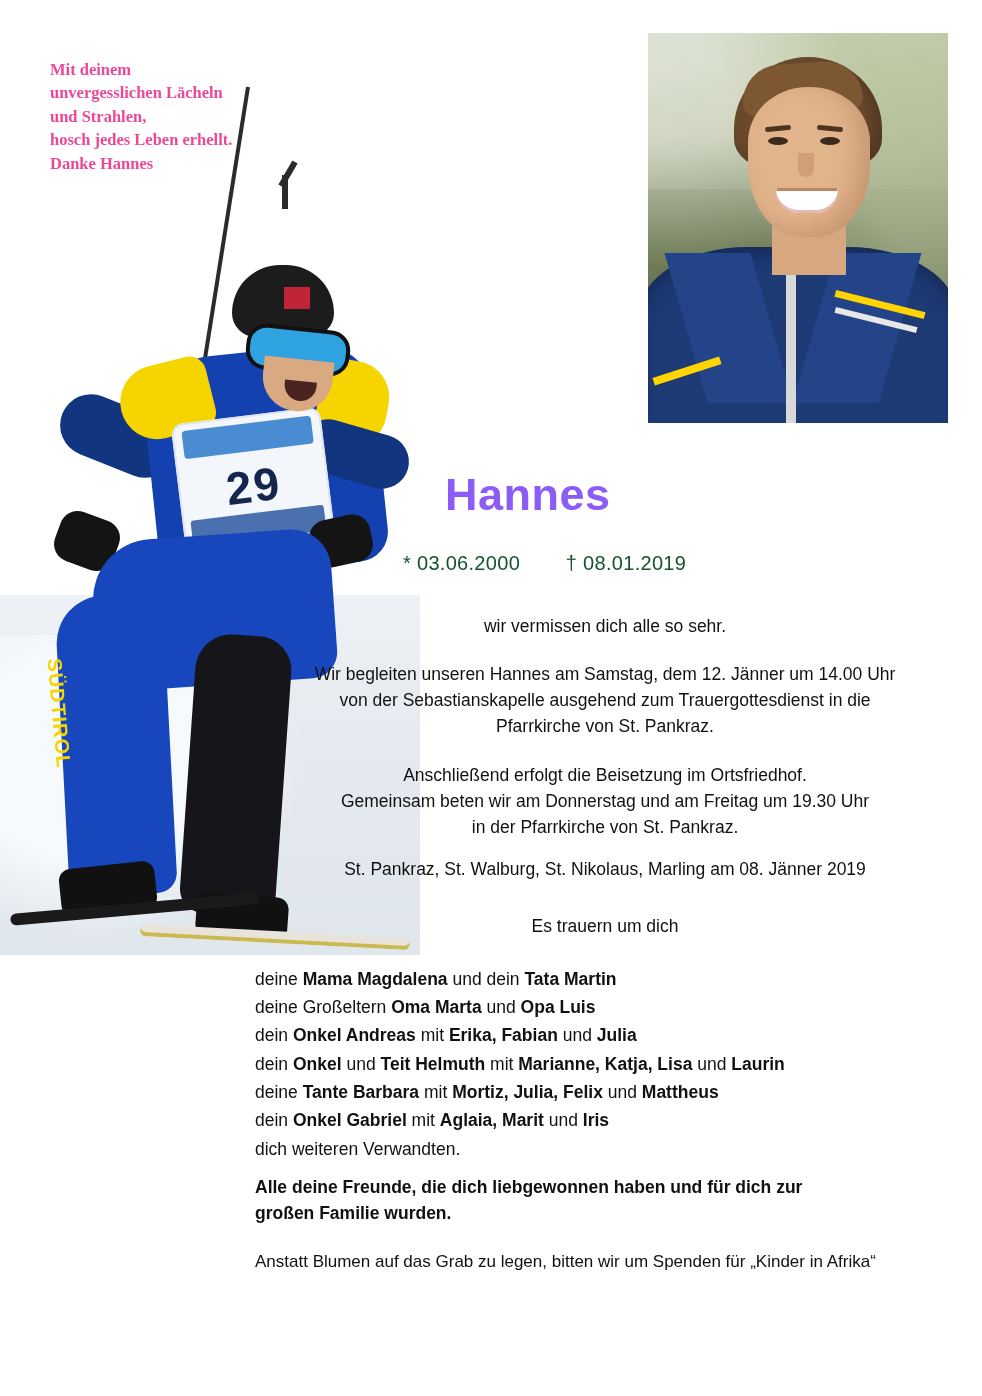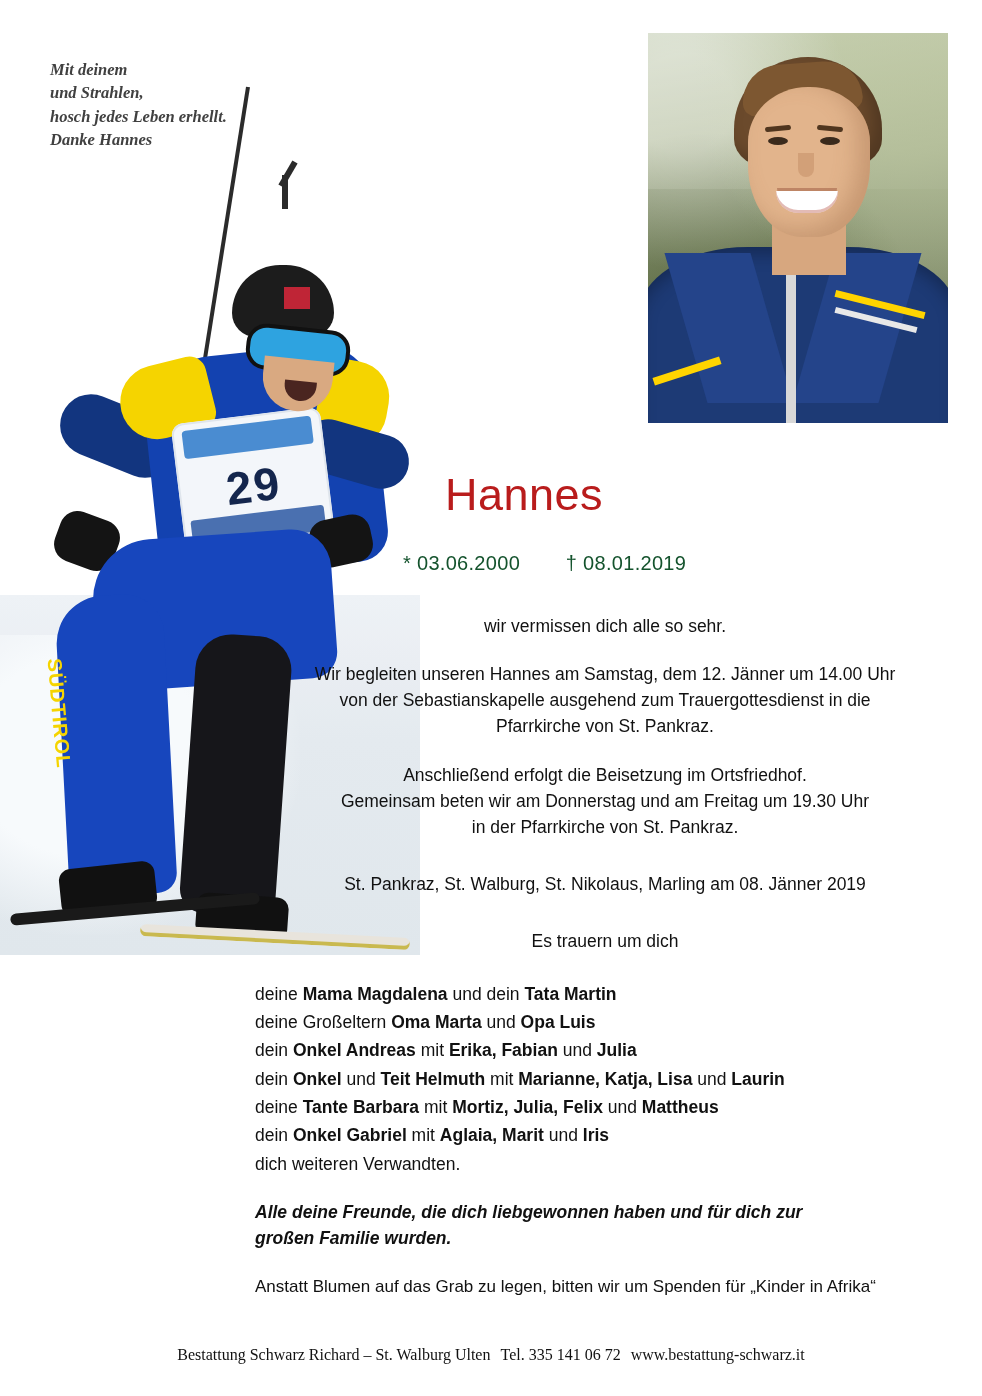--- a/index.html
+++ b/index.html
@@ -19,25 +19,24 @@
     background: #ffffff;
   }
 
   
   .poem {
     position: absolute;
     left: 50px;
     top: 58px;
     width: 270px;
     font-family: "Liberation Serif", serif;
-    font-style: italic;
     font-weight: bold;
     font-size: 16.5px;
     line-height: 1.42;
-    color: #404040;
+    color: #ec4899;
     z-index: 6;
   }
   .poem div { white-space: nowrap; }
 
   
   .portrait {
     position: absolute;
     left: 648px;
     top: 33px;
     width: 300px;
@@ -276,22 +275,22 @@
   .content {
     position: absolute;
     left: 255px;
     top: 470px;
     width: 700px;
     z-index: 8;
   }
   .name {
     margin: 0 0 0 190px;
     font-size: 45px;
-    font-weight: normal;
-    color: #b91c1c;
+    font-weight: bold;
+    color: #8b5cf6;
     letter-spacing: 0.5px;
     line-height: 1.1;
   }
   .dates {
     margin: 32px 0 0 148px;
     font-size: 20px;
     color: #14532d;
     letter-spacing: .3px;
   }
   .dates .sep { display: inline-block; width: 34px; }
@@ -301,40 +300,39 @@
     margin: 0;
     font-size: 17.5px;
     line-height: 1.5;
     color: #111;
     text-align: center;
   }
   .p1 { margin-top: 38px; }
   .p2 { margin-top: 22px; }
   .p3 { margin-top: 22px; }
   .p4 { }
-  .p5 { margin-top: 31px; }
+  .p5 { margin-top: 16px; }
   .p6 { margin-top: 30px; }
 
   .mourners {
     margin-top: 26px;
     font-size: 17.5px;
     line-height: 1.62;
     color: #111;
   }
   .mourners .row { white-space: nowrap; }
   .mourners b { font-weight: bold; }
 
   .friends {
-    margin-top: 22px;
+    margin-top: 12px;
     font-size: 17.5px;
     font-weight: bold;
     line-height: 1.45;
     color: #111;
     width: 660px;
-    font-style: italic;
   }
   .donation {
     margin-top: 26px;
     font-size: 17px;
     color: #111;
   }
 
   
   .footer {
     position: absolute;
@@ -348,20 +346,21 @@
   }
   .footer .gap { display:inline-block; width: 10px; }
 </style>
 </head>
 <body>
 
 <div class="page">
 
   <div class="poem">
     <div>Mit deinem</div>
+    <div>unvergesslichen Lächeln</div>
     <div>und Strahlen,</div>
     <div>hosch jedes Leben erhellt.</div>
     <div>Danke Hannes</div>
   </div>
 
   <div class="portrait">
     <div class="bg-sky"></div>
     <div class="bg-ground"></div>
     <div class="bg-blur"></div>
     <div class="jacket">
@@ -474,18 +473,14 @@
     </div>
 
     <div class="friends">
       <div>Alle deine Freunde, die dich liebgewonnen haben und für dich zur</div>
       <div>großen Familie wurden.</div>
     </div>
 
     <p class="donation">Anstatt Blumen auf das Grab zu legen, bitten wir um Spenden für „Kinder in Afrika“</p>
   </div>
 
-  <div class="footer">
-    <span>Bestattung Schwarz Richard – St. Walburg Ulten</span><span class="gap"></span><span>Tel.</span>
-    <span>335 141 06 72</span><span class="gap"></span><span>www.bestattung-schwarz.it</span>
-  </div>
 
 </div>
 
 </body></html>

